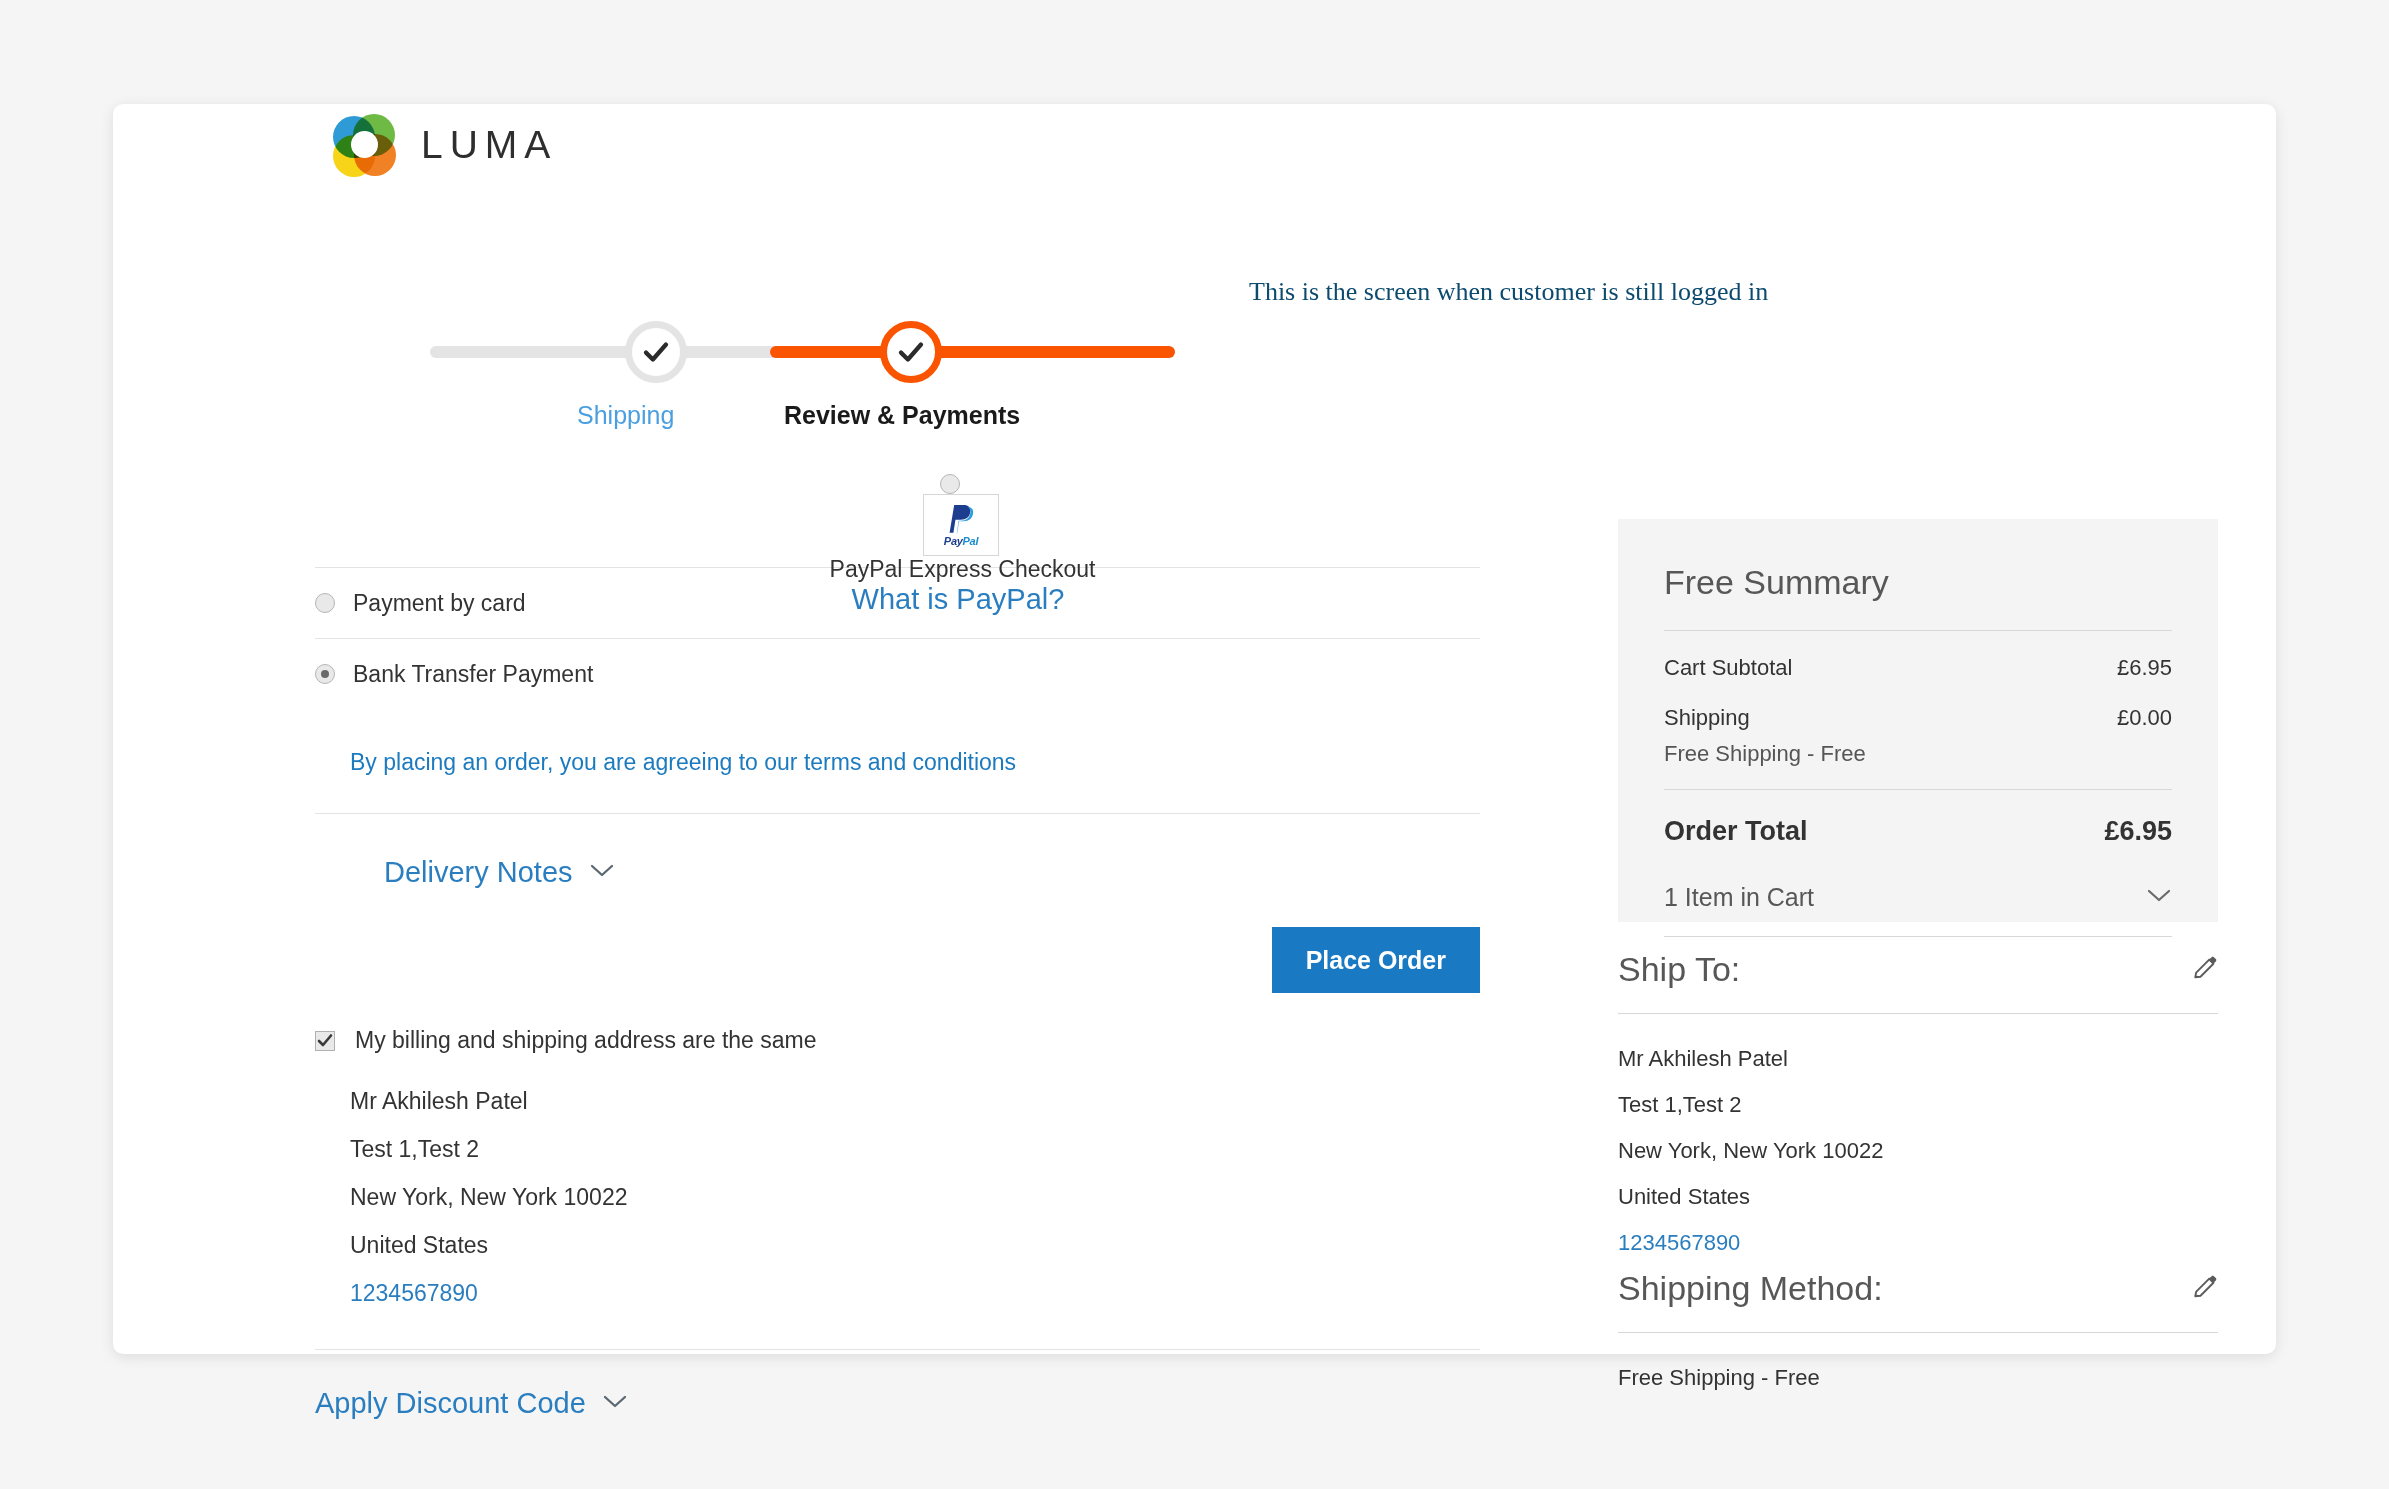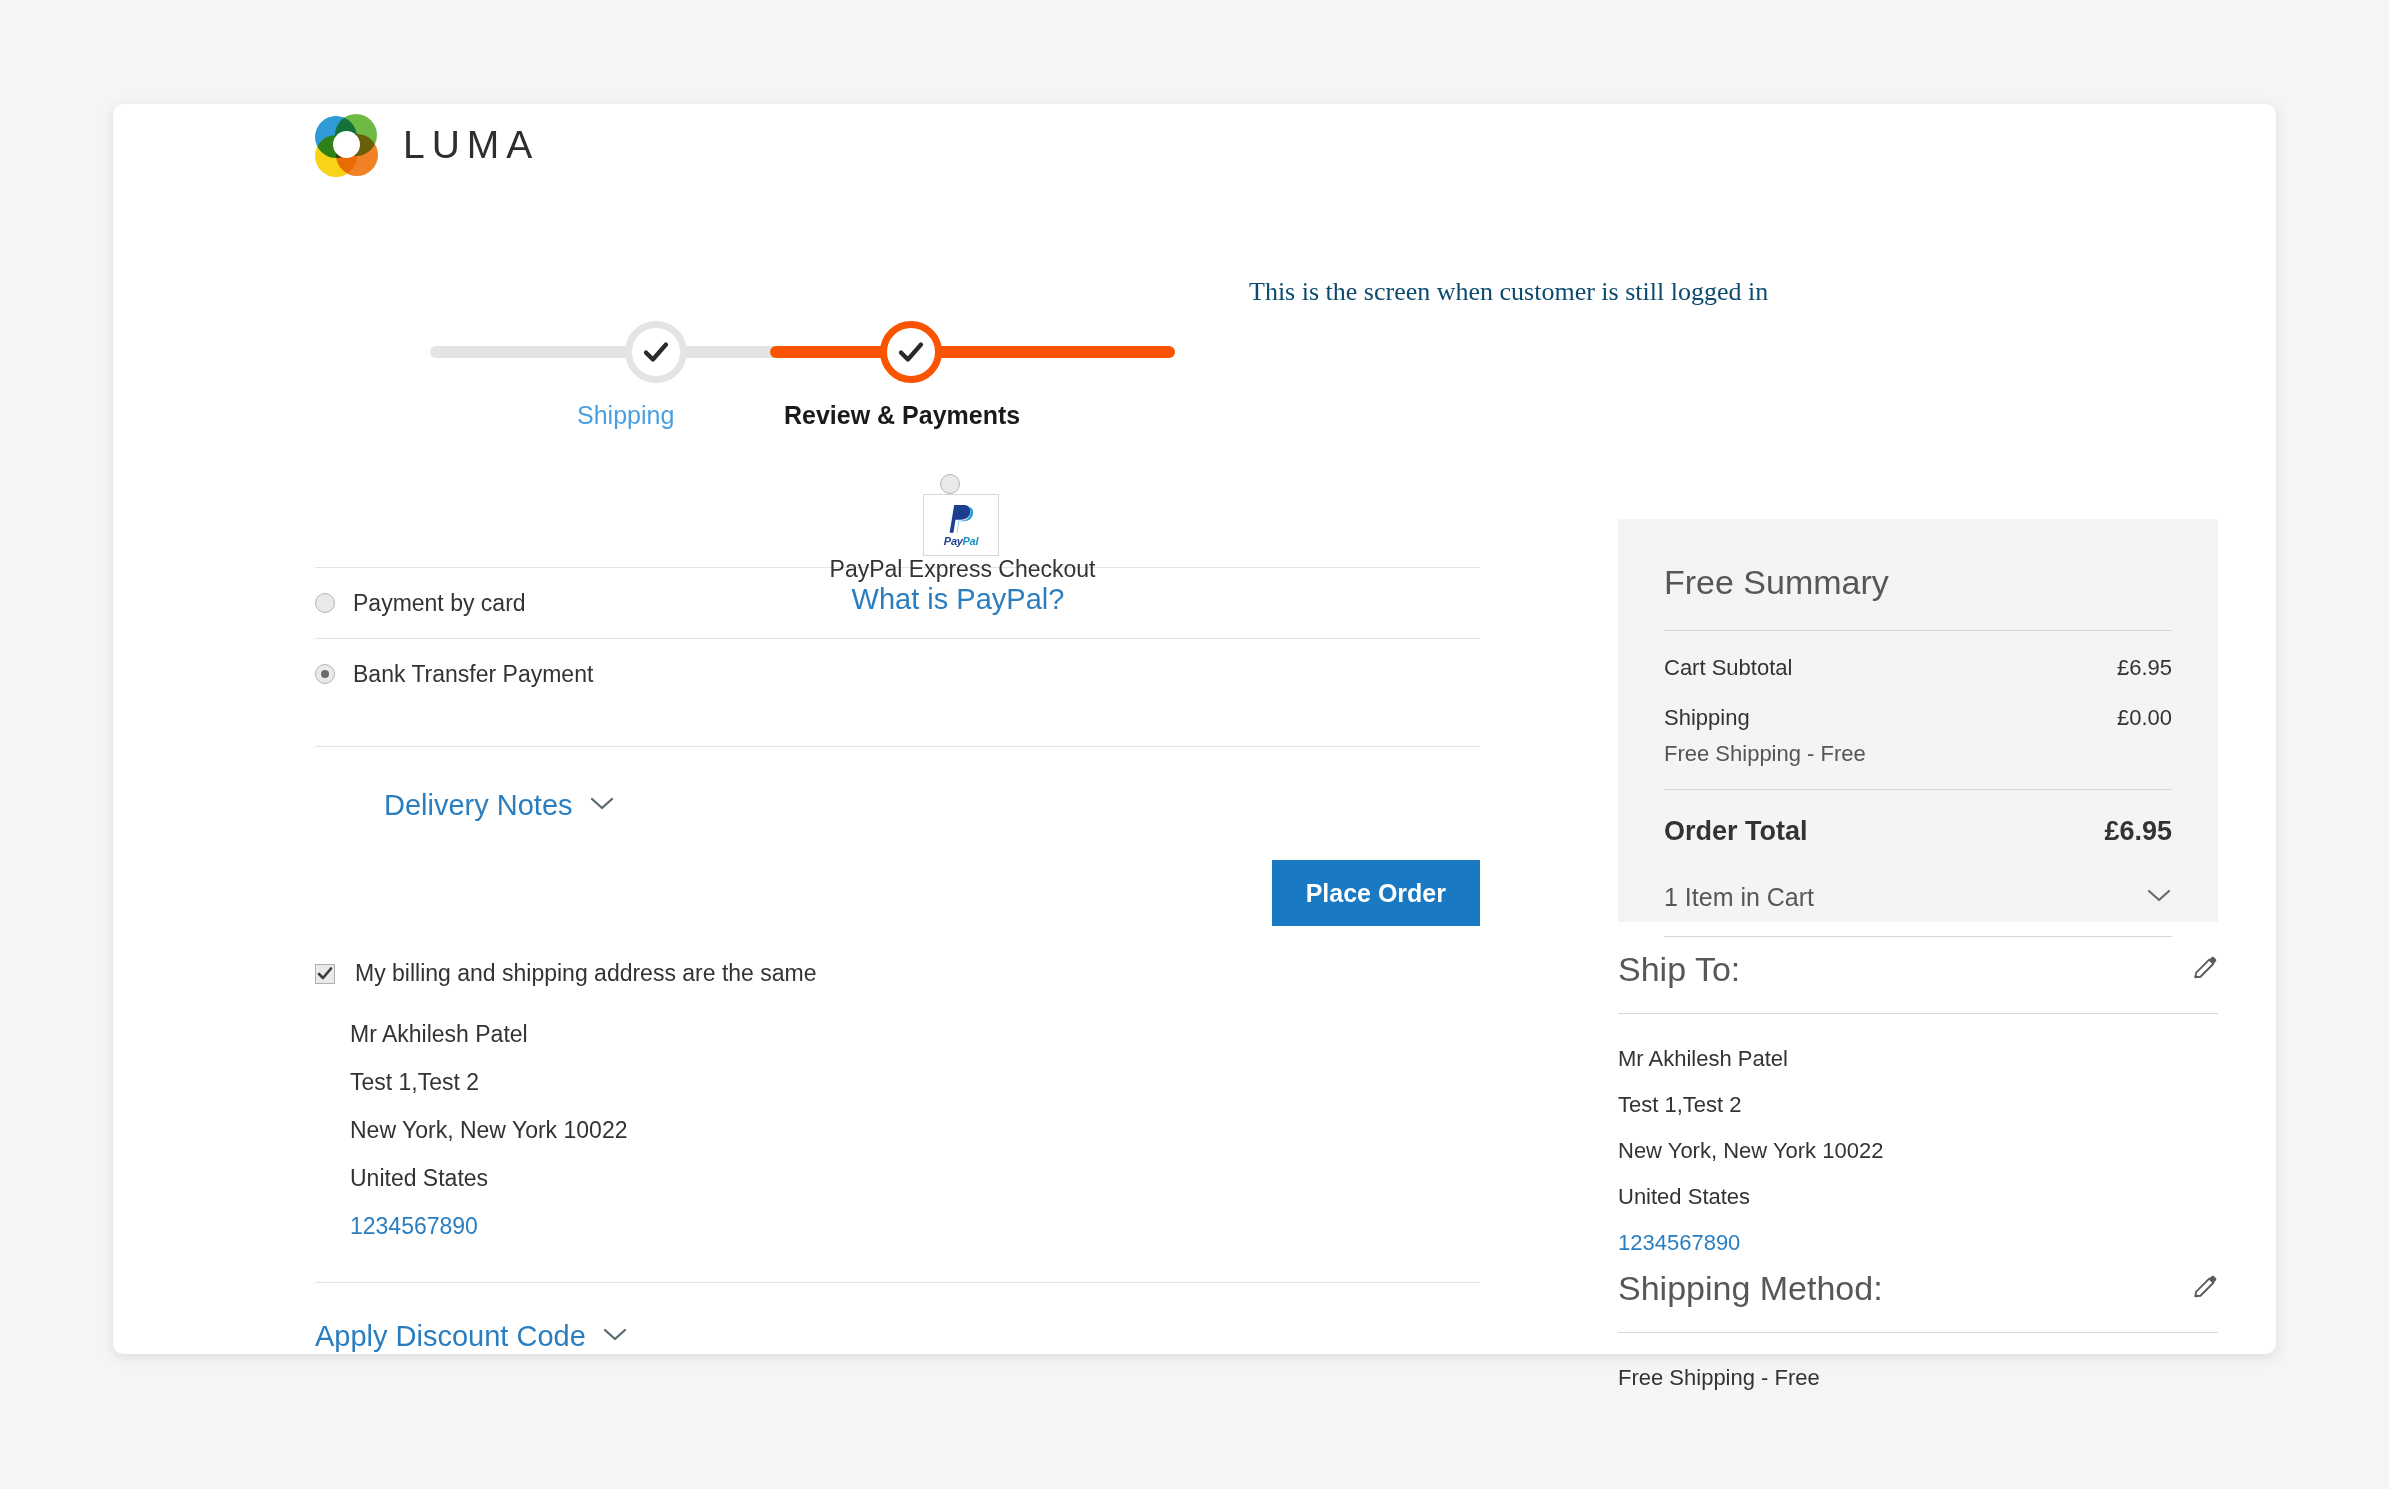--- a/index.html
+++ b/index.html
@@ -14,21 +14,21 @@
   .page-card {
     position: absolute;
     left: 113px; top: 104px;
     width: 2163px; height: 1250px;
     background: #ffffff;
     border-radius: 10px;
     box-shadow: 0 3px 14px rgba(0,0,0,0.10);
   }
 
   
-  .logo-wrap { position:absolute; left:202px; top:10px; display:flex; align-items:center; }
+  .logo-wrap { position:absolute; left:220px; top:10px; display:flex; align-items:center; }
   .logo-mark { position:relative; width:62px; height:62px; }
   .petal { position:absolute; width:42px; height:42px; border-radius:50%; mix-blend-mode:multiply; }
   .petal.blue   { background:#2F9BD6; left:0;  top:2px; }
   .petal.green  { background:#6FB945; left:20px; top:0; }
   .petal.orange { background:#F08124; left:21px; top:20px; }
   .petal.yellow { background:#F7D417; left:0;  top:21px; }
   .logo-hole { position:absolute; left:18px; top:17px; width:27px; height:27px; border-radius:50%; background:#ffffff; z-index:5; }
   .logo-text {
     margin-left:26px; font-size:39px; letter-spacing:7px;
     color:#2e2e2e; font-weight:400; font-family:"Liberation Sans", sans-serif;
@@ -183,20 +183,23 @@
       <span class="pm-label plain">Payment by card</span>
     </div>
 
     <div class="divider"></div>
 
     <div class="pm-row" style="height:70px;">
       <span class="radio checked"></span>
       <span class="pm-label plain">Bank Transfer Payment</span>
     </div>
 
+    <div style="margin-top:40px; margin-left:35px;">
+      <a class="terms-link">By placing an order, you are agreeing to our terms and conditions</a>
+    </div>
 
     <div class="divider" style="margin-top:37px; margin-left:0;"></div>
 
     <div class="collapse-row" style="margin-top:42px; margin-left:69px;">
       <span class="collapse-link">Delivery Notes</span>
       <span class="chev">
         <svg width="26" height="16" viewBox="0 0 26 16" aria-hidden="true">
           <path d="M3 3 L13 12 L23 3" fill="none" stroke="#5b6770" stroke-width="2.3" stroke-linecap="round" stroke-linejoin="round"></path>
         </svg>
       </span>

